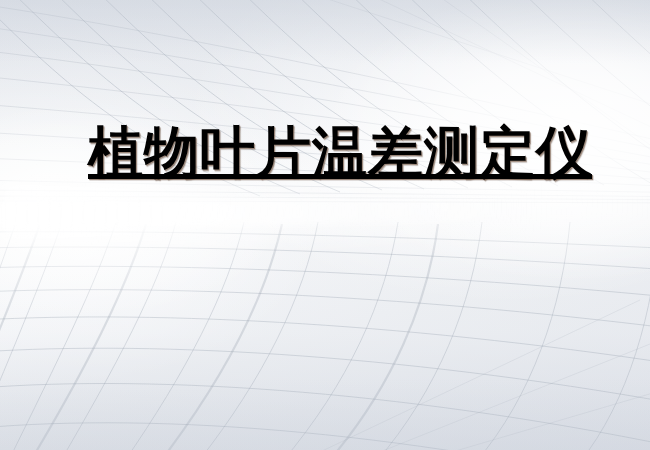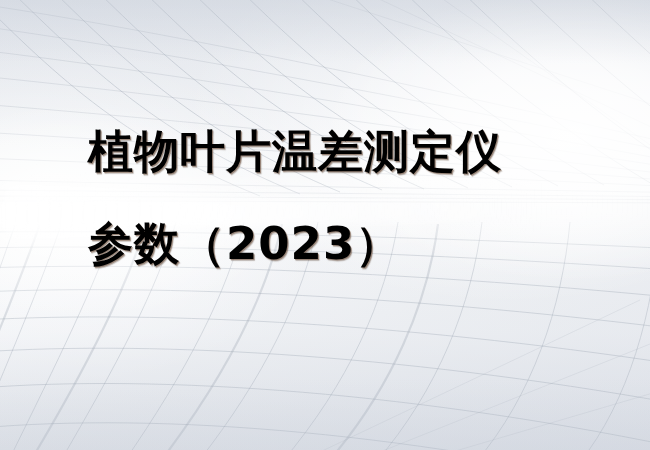--- a/index.html
+++ b/index.html
@@ -76,27 +76,28 @@
 
   #title-block {
     position: absolute;
     left: 88px;
     top: 128px;
     width: 540px;
   }
   .title-line {
     color: #000000;
     font-weight: 700;
-    font-size: 45px;
+    font-size: 55px;
     line-height: 48px;
     letter-spacing: 1px;
     white-space: nowrap;
     text-shadow:
       1px 1px 0 rgba(120,90,70,0.55),
       1.5px 1.5px 1px rgba(90,70,55,0.35);
+    text-decoration: underline;
   }
   #title-line-1 { margin-bottom: 44px; }
 </style>
 </head>
 <body>
 
 <div id="slide">
 
   <div class="bg-layer" id="bg-base"></div>
   <div class="bg-layer" id="bg-tint"></div>
@@ -177,16 +178,15 @@
     </g>
   </svg>
 
   <div class="bg-layer" id="bg-veil"></div>
   <div class="bg-layer" id="bg-swoosh2"></div>
   <div class="bg-layer" id="bg-swoosh"></div>
   <div class="bg-layer" id="bg-vignette"></div>
 
   <div id="title-block">
     <div class="title-line" id="title-line-1">植物叶片温差测定仪</div>
-    <div class="title-line" id="title-line-2">参数（2023）</div>
   </div>
 
 </div>
 
 </body></html>

